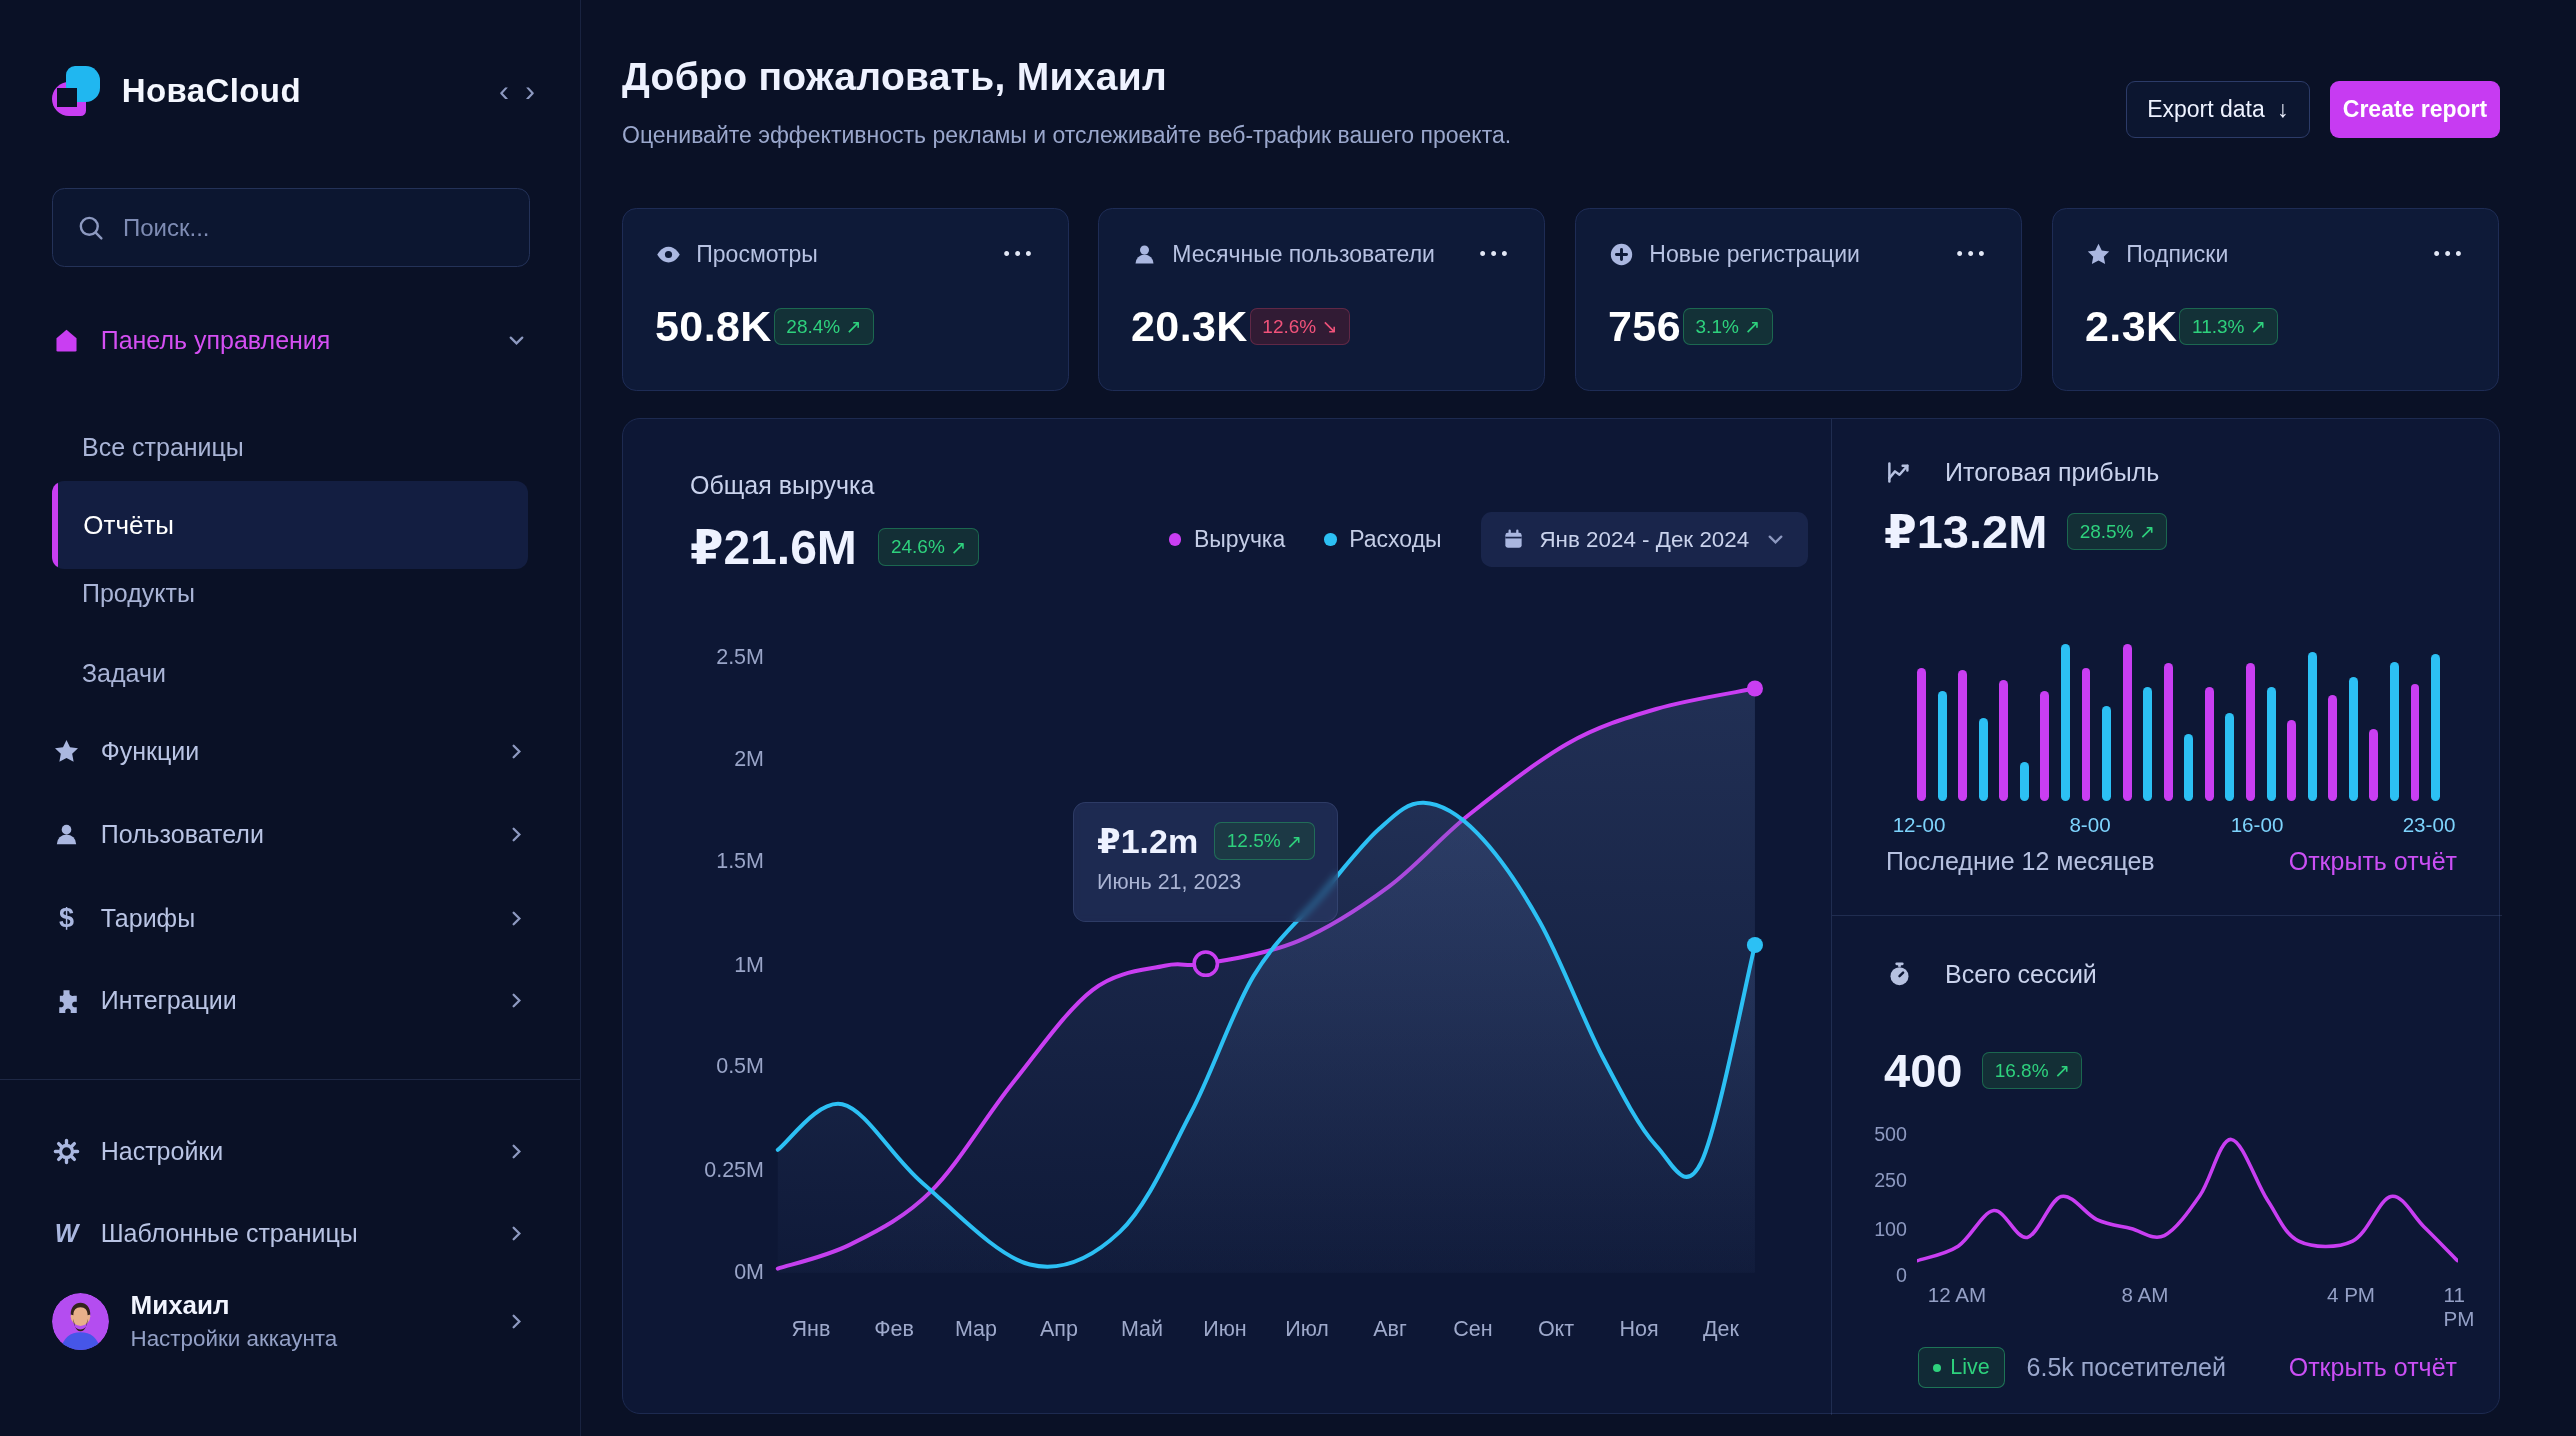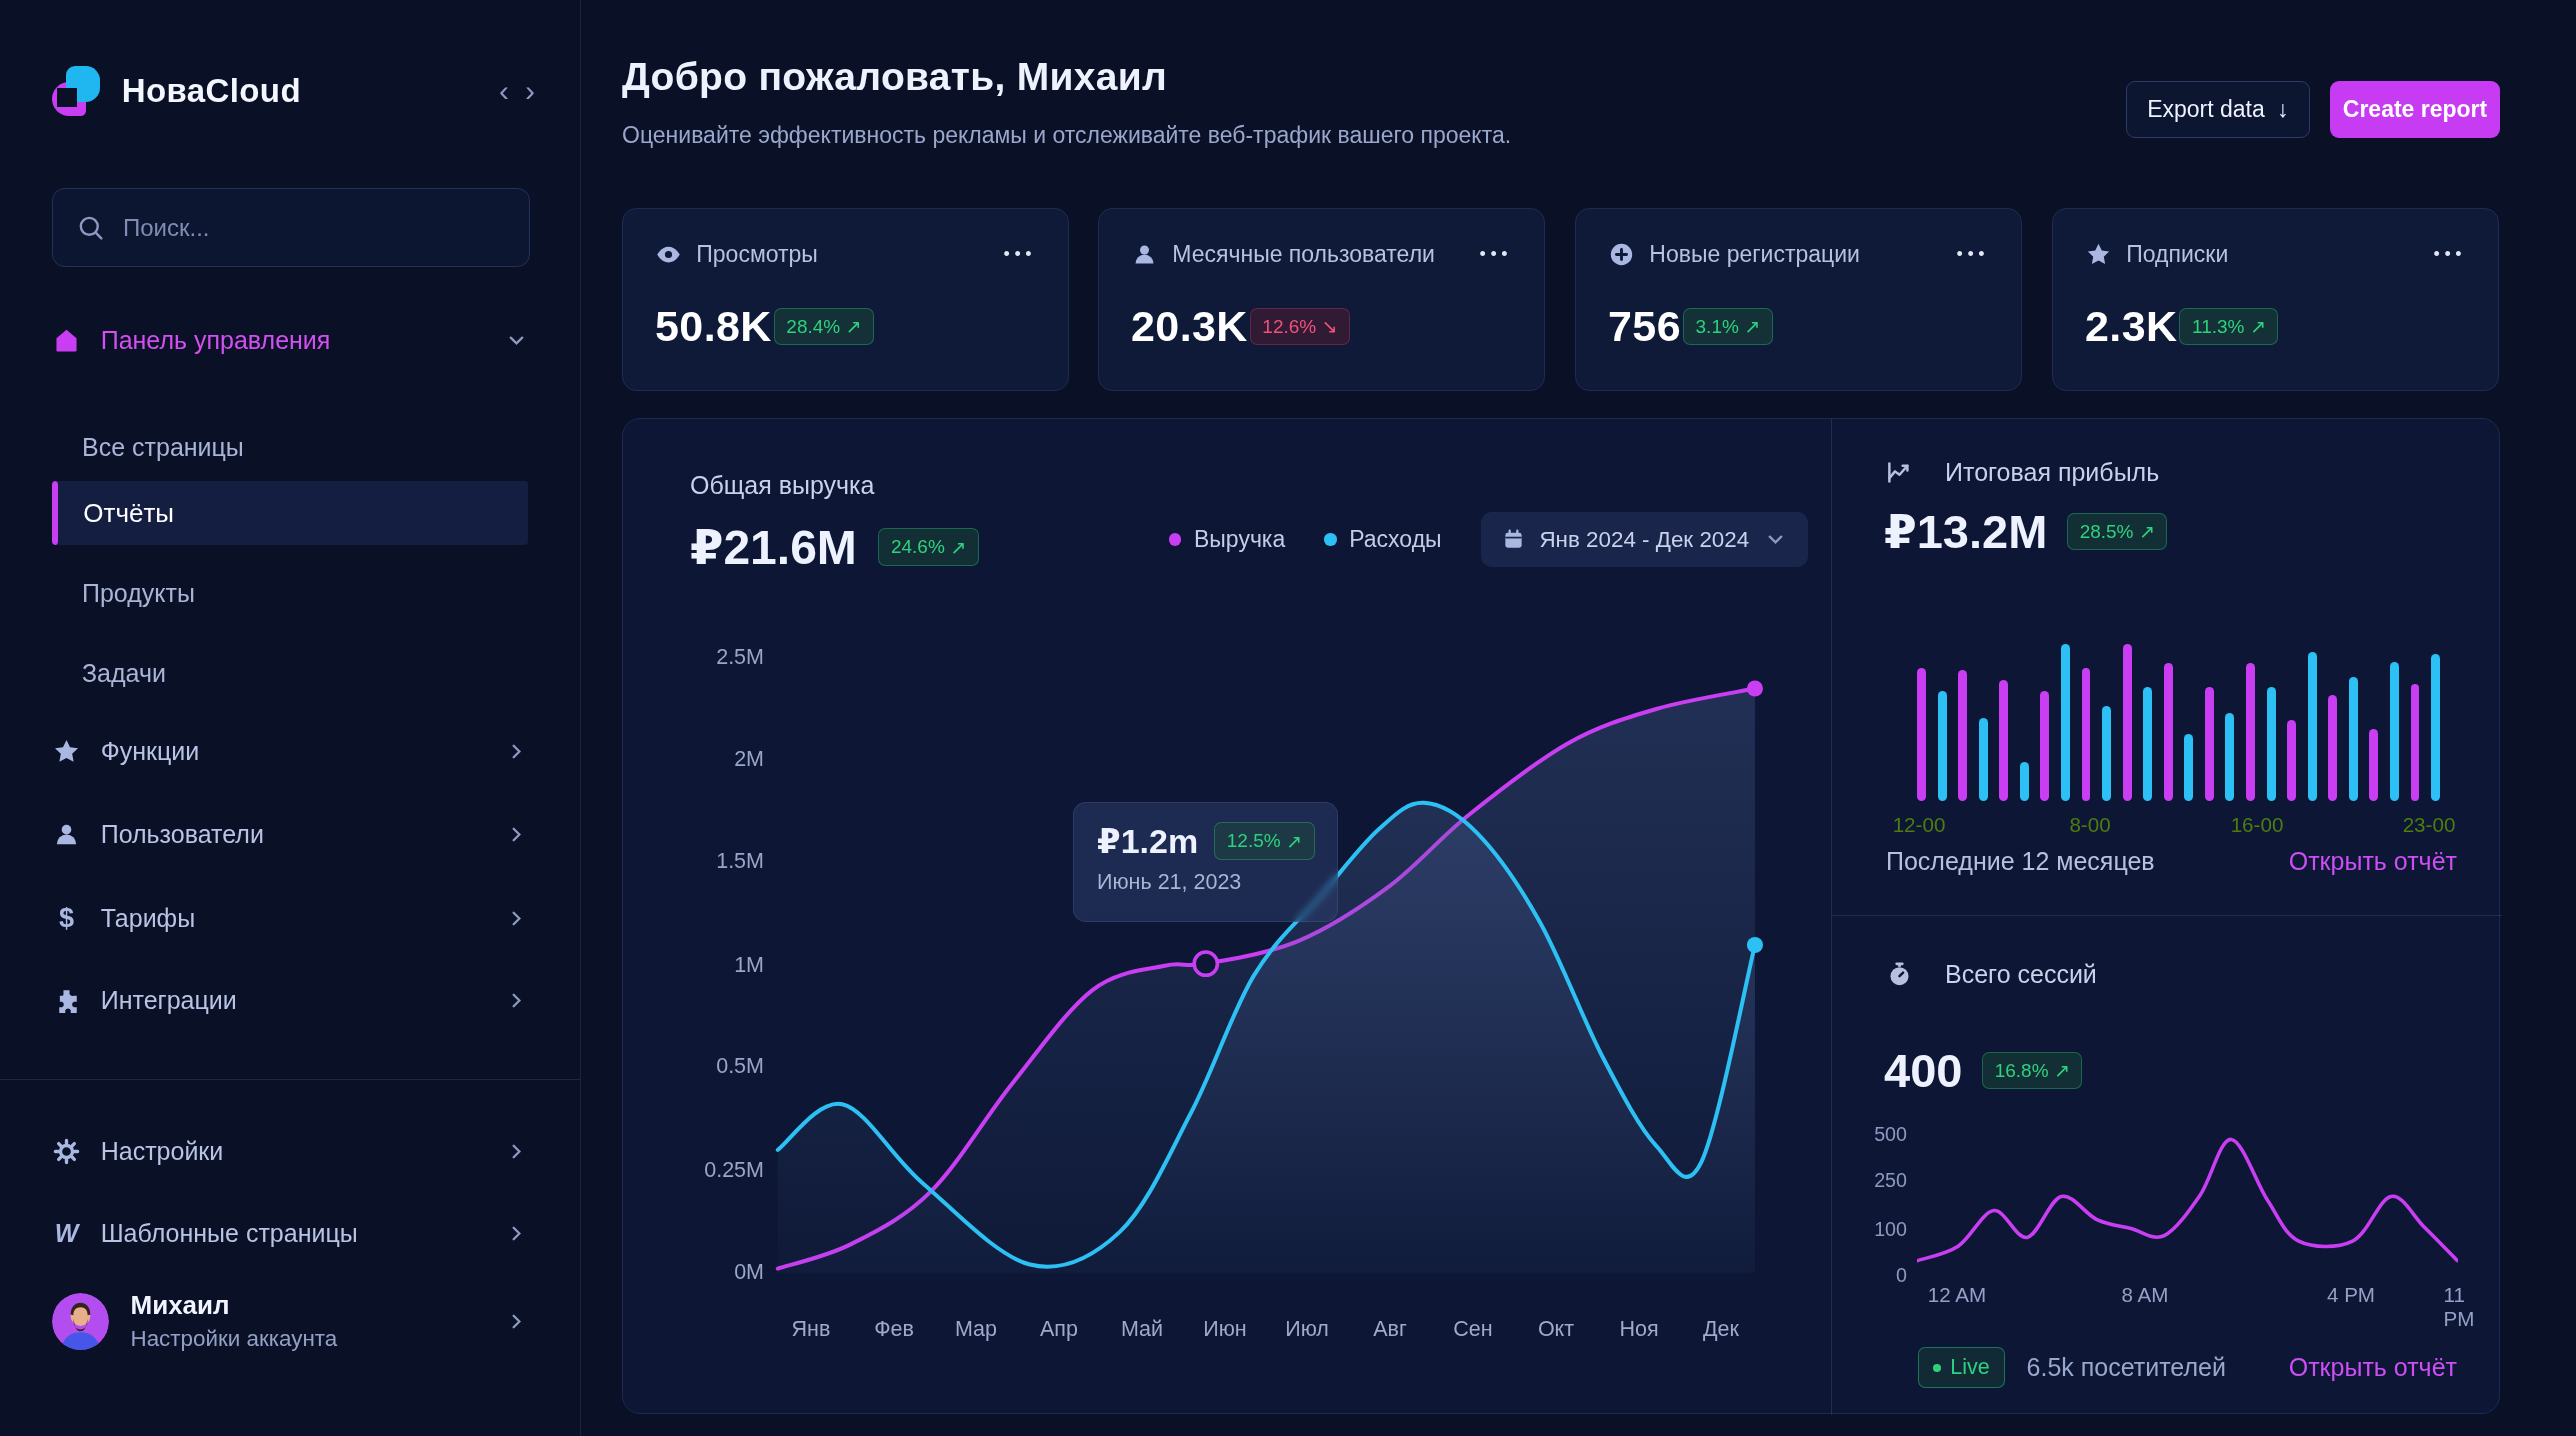--- a/index.html
+++ b/index.html
@@ -31,22 +31,22 @@
   #search-box { position:absolute; left:52px; top:188px; width:478px; height:79px;
     background:#0c1630; border:0.9px solid #243258; border-radius:12.5px;
     display:flex; align-items:center; padding:0 23px; gap:18px; }
   #search-box input { background:transparent; border:none; outline:none; color:#cfd7ef;
     font-size:24px; width:100%; font-family:inherit; }
   #search-box input::placeholder { color:#7f8cb4; }
   #nav-dashboard { top:315px; }
   #nav-dashboard .lbl { color:#d44ff2; }
   #nav-dashboard .ic { color:#c93ef2; }
   .sub { left:82px !important; }
-  .active-item { position:absolute; left:52px; right:52px; top:481px; height:64px;
-    background:#131e41; border-radius:4px; display:flex; align-items:center; overflow:hidden; cursor:pointer; }
+  .active-item { position:absolute; left:52px; right:52px; top:481px; height:88px;
+    background:#131e41; border-radius:12px; display:flex; align-items:center; overflow:hidden; cursor:pointer; }
   .active-item .bar { width:6.3px; height:100%; background:#c93ef2; border-radius:0 3.6px 3.6px 0; }
   .active-item .lbl { font-size:26px; color:#ffffff; margin-left:25px; }
   #sb-divider { position:absolute; left:0; right:0; top:1079px; height:0.9px; background:rgba(90,110,165,.25); }
   #user-row { position:absolute; left:52px; right:52px; top:1286px; height:70px; display:flex; align-items:center; cursor:pointer; }
   #avatar { width:57px; height:57px; border-radius:50%; overflow:hidden; flex:0 0 57px; }
   #user-meta { margin-left:21.5px; }
   #user-name { font-size:26px; font-weight:bold; color:#f2f5ff; }
   #user-sub { font-size:22.4px; color:#93a0c6; margin-top:5.4px; }
 
   
@@ -96,21 +96,21 @@
 
   
   #right-col { position:absolute; left:1208px; top:0; width:671px; height:996px; border-left:0.9px solid rgba(90,110,165,.25); }
   .sec-head { position:absolute; left:54px; display:flex; align-items:center; gap:32px; }
   .sec-head .ic { width:27px; height:27px; flex:0 0 27px; color:#b6c1e0; }
   .sec-head .t { font-size:25px; color:#c9d2ec; }
   .sec-vrow { position:absolute; left:52px; display:flex; align-items:center; gap:19.7px; }
   .sec-vrow .val { font-size:47px; font-weight:bold; }
   #bars { position:absolute; left:85px; top:225px; width:523px; height:157px; display:flex; align-items:flex-end; gap:11.6px; }
   #bars .bar { width:9px; border-radius:4.5px; }
-  .blabel { position:absolute; top:394px; transform:translateX(-50%); font-size:20.6px; color:#4d7c0f; }
+  .blabel { position:absolute; top:394px; transform:translateX(-50%); font-size:20.6px; color:#7dd3fc; }
   .foot-row { position:absolute; left:54px; right:45px; display:flex; align-items:center; justify-content:space-between; }
   .foot-row .ft { font-size:25px; color:#b6c1e0; }
   .link { font-size:25px; color:#cb4ff5; cursor:pointer; }
   #rc-divider { position:absolute; left:0; right:0; top:496px; height:0.9px; background:rgba(90,110,165,.25); }
   .sylab { position:absolute; left:0; width:75px; text-align:right; font-size:19.7px; color:#8d99c0; }
   #ses-svg { position:absolute; left:85px; top:707px; }
   .sxlab { position:absolute; top:864px; transform:translateX(-50%); font-size:20.6px; color:#94a0c6; }
   #live-row { position:absolute; left:54px; right:45px; top:928px; display:flex; align-items:center; gap:21.5px; }
   #live-badge { display:flex; align-items:center; gap:9px; border:0.9px solid rgba(46,209,125,.45);
     background:rgba(27,77,56,.35); color:#2ed17d; border-radius:7.2px; padding:7.2px 14.3px; font-size:21.5px;margin-left:32px; }

